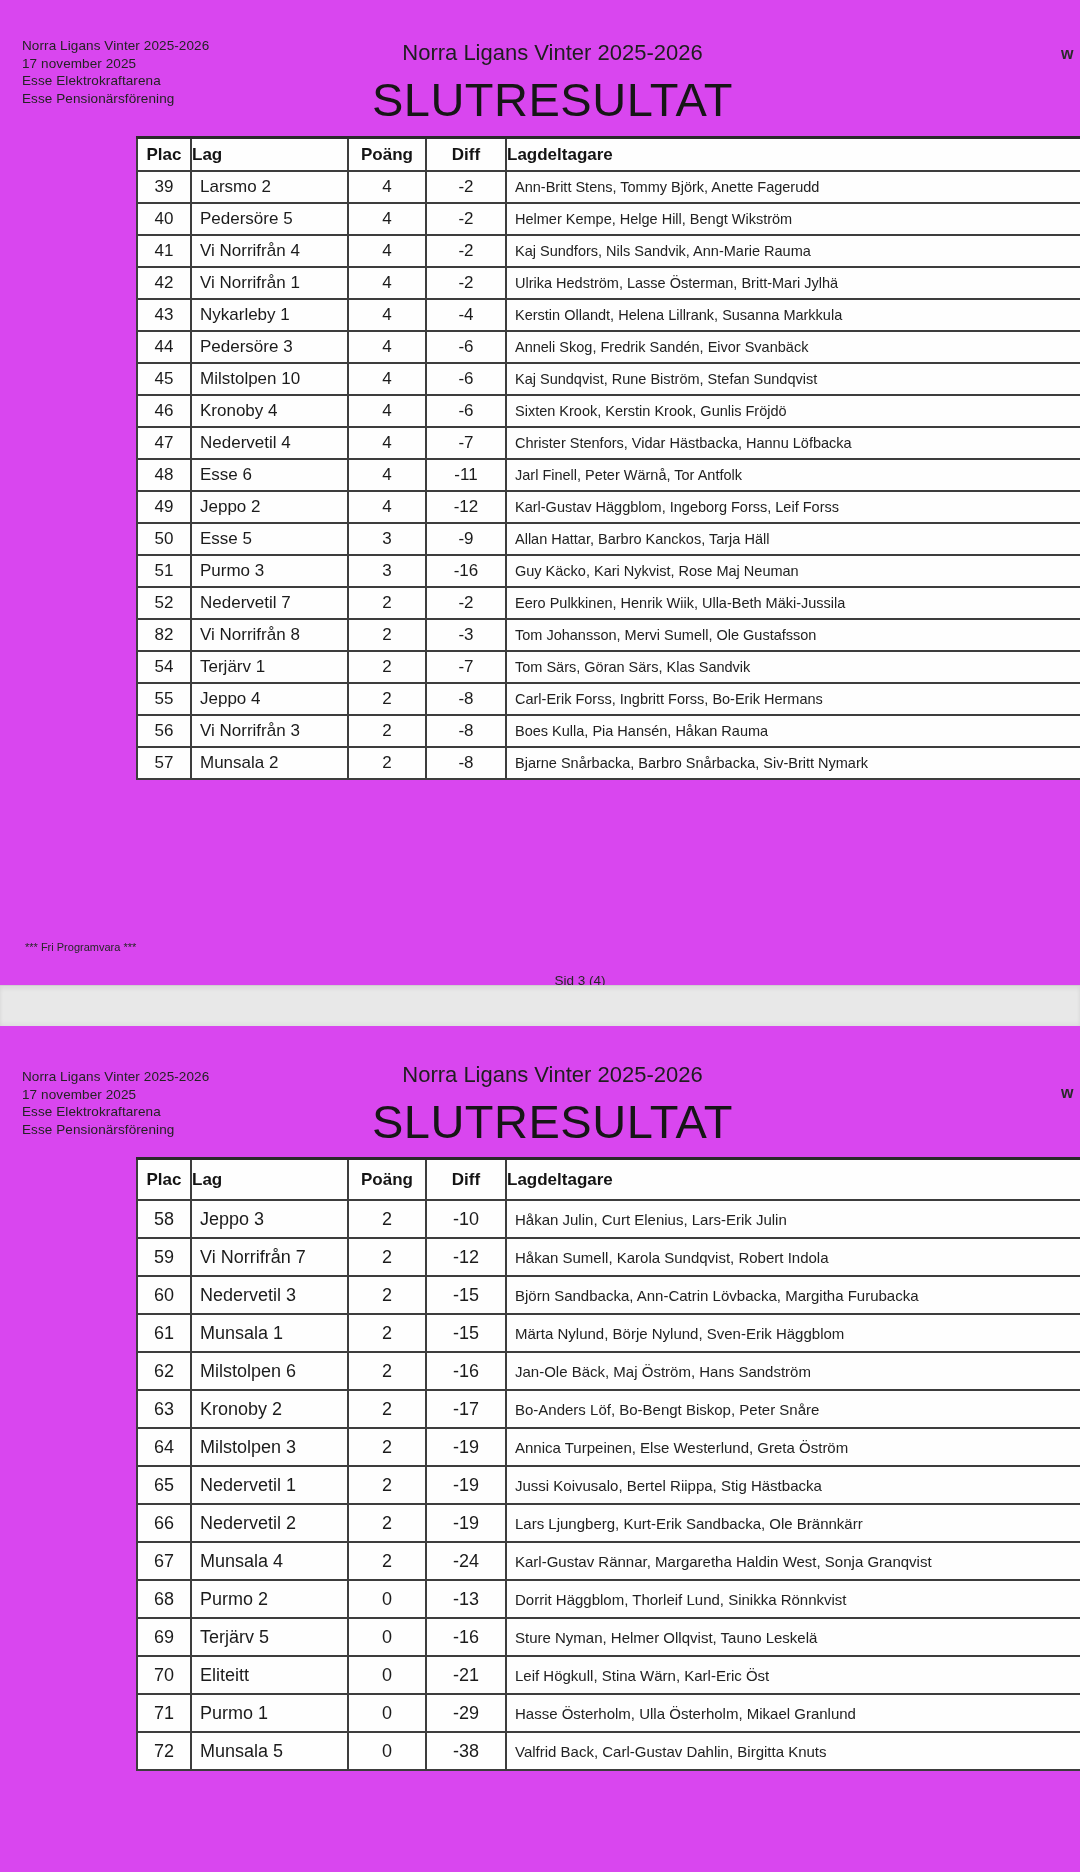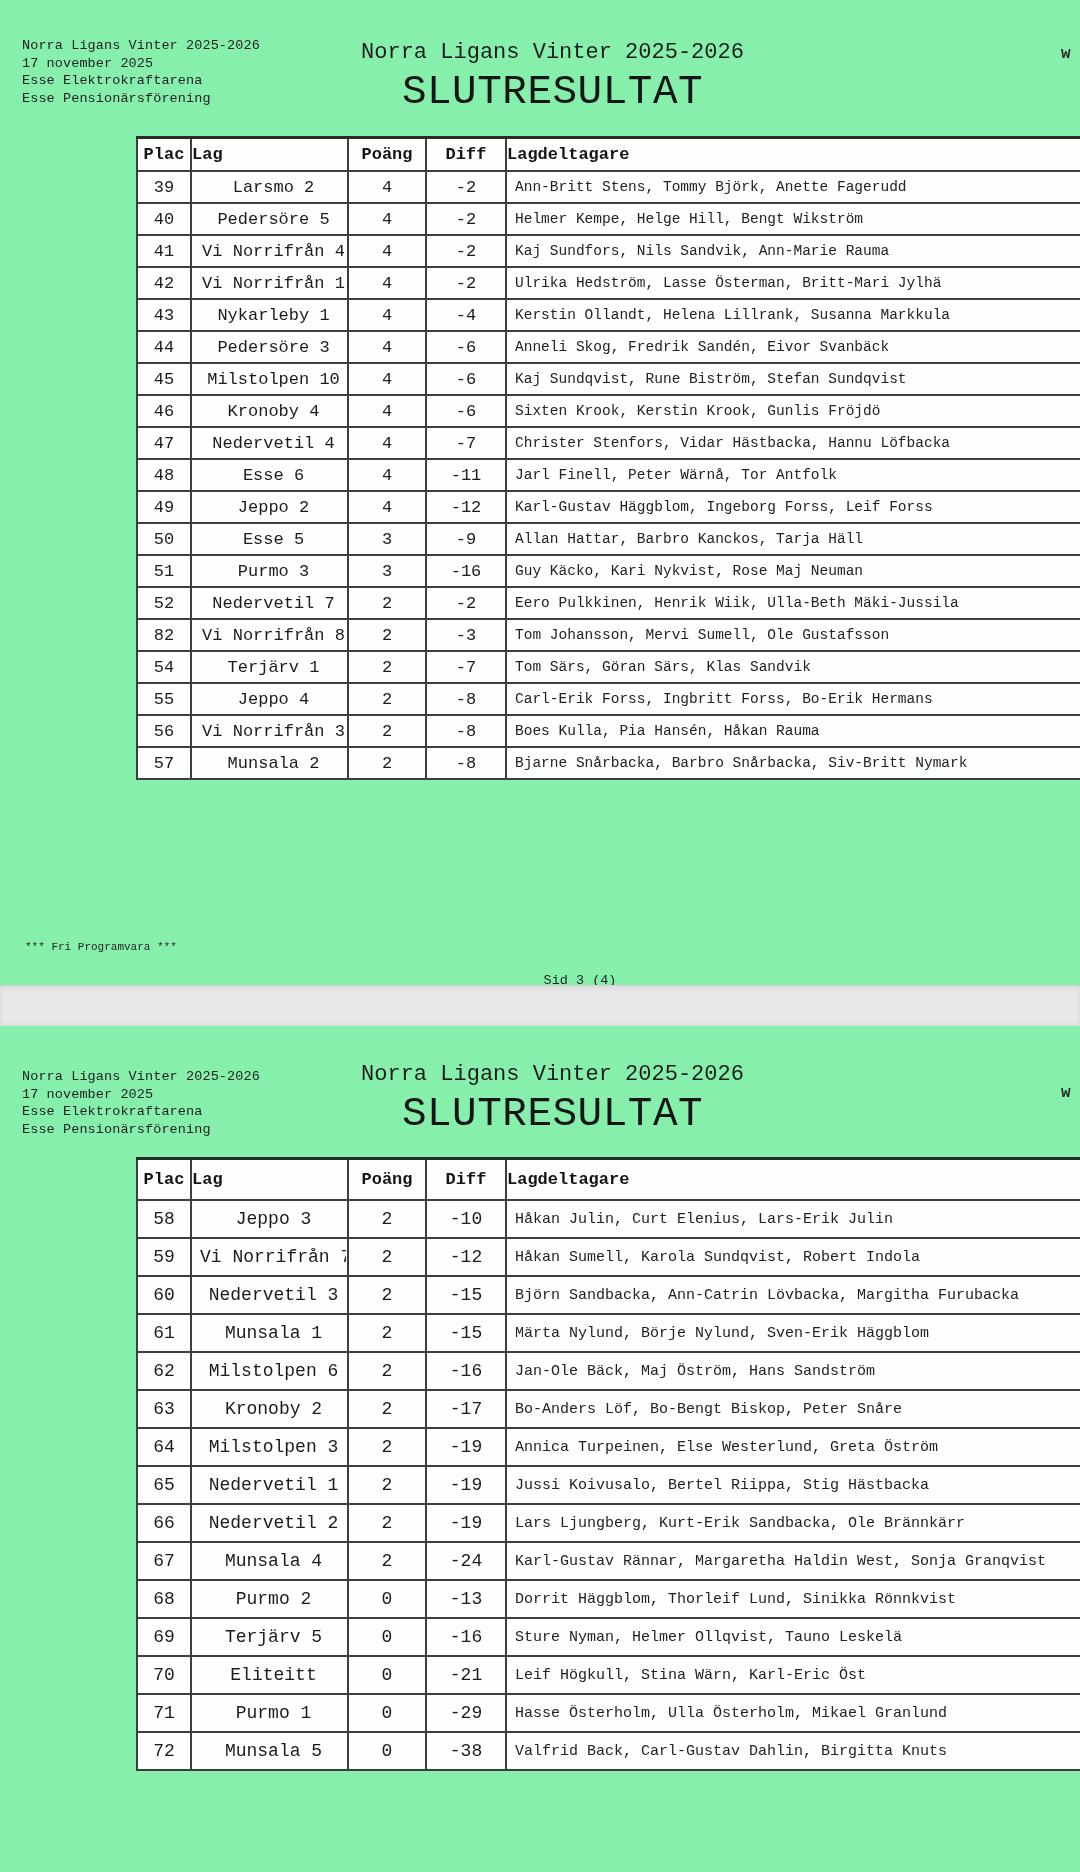--- a/index.html
+++ b/index.html
@@ -6,22 +6,21 @@
   body {
     width:1080px; height:1872px;
     background:#f2f2f2;
     font-family:"Liberation Sans", sans-serif;
     color:#1b1b1b;
     position:relative;
     overflow:hidden;
   }
   .page {
     position:absolute; left:0; width:1080px;
-    background:#86efac;
-    font-family:Liberation Mono, monospace;
+    background:#d946ef;
   }
   #page-1 { top:0; height:985px; }
   #page-gap {
     position:absolute; left:0; top:985px; width:1080px; height:40px;
     background:#e8e8e8;
     border-top:1px solid #cfcfcf;
     border-bottom:1px solid #d6d6d6;
     box-shadow: inset 0 3px 4px rgba(0,0,0,0.05), inset 0 -3px 4px rgba(0,0,0,0.04);
   }
   #page-2 { top:1026px; height:846px; }
@@ -35,21 +34,21 @@
   #page-1 .info-block { top:37px; }
   #page-2 .info-block { top:42px; }
 
   .title-block {
     position:absolute; left:245px; width:615px;
     text-align:center;
   }
   #page-1 .title-block { top:40px; }
   #page-2 .title-block { top:36px; }
   .doc-title { font-size:22px; line-height:26px; color:#1e1e1e; }
-  .doc-subtitle { font-size:41px; line-height:44px; color:#161616; letter-spacing:0.5px; margin-top:4px; }
+  .doc-subtitle { font-size:47px; line-height:44px; color:#161616; letter-spacing:0.5px; margin-top:12px; }
 
   .edge-text {
     position:absolute; left:1061px;
     font-size:16px; font-weight:bold; color:#2a2a2a;
   }
   #page-1 .edge-text { top:45px; }
   #page-2 .edge-text { top:58px; }
 
   table.results {
     position:absolute; left:136px;
@@ -78,21 +77,21 @@
     font-size:17px; font-weight:bold; text-align:center; color:#141414;
   }
   #page-1 table.results th { height:31px; }
   #page-2 table.results th { height:39px; }
   table.results th.h-lag, table.results th.h-delt { text-align:left; padding-left:0; }
 
   #page-1 table.results td { height:30px; }
   #page-2 table.results td { height:36px; }
 
   td.col-plac  { text-align:center; font-size:17px; }
-  td.col-lag   { text-align:center; padding-left:8px !important; font-size:17px;border-radius:14px; }
+  td.col-lag   { text-align:left; padding-left:8px !important; font-size:17px;border-radius:14px; }
   td.col-poang { text-align:center; font-size:17px; }
   td.col-diff  { text-align:center; font-size:17px; }
   td.col-deltagare { text-align:left; padding-left:8px !important; font-size:14.5px; color:#222; }
 
   #page-2 td.col-plac, #page-2 td.col-lag, #page-2 td.col-poang, #page-2 td.col-diff { font-size:18px; }
   #page-2 td.col-deltagare { font-size:15px; }
 
   .footer-left {
     position:absolute; left:25px; top:941px;
     font-size:11px; color:#262626;

